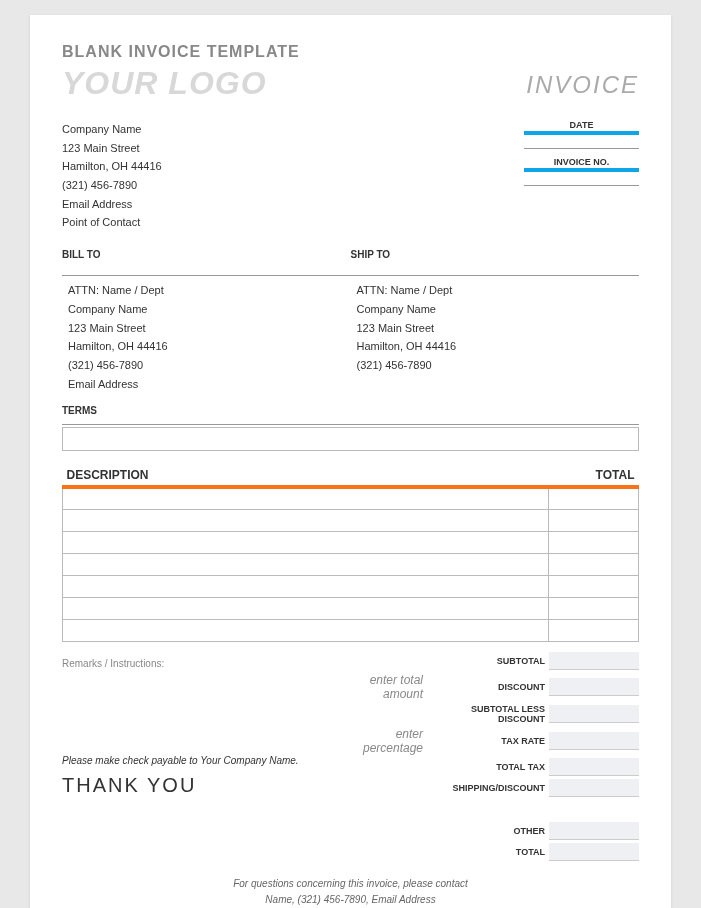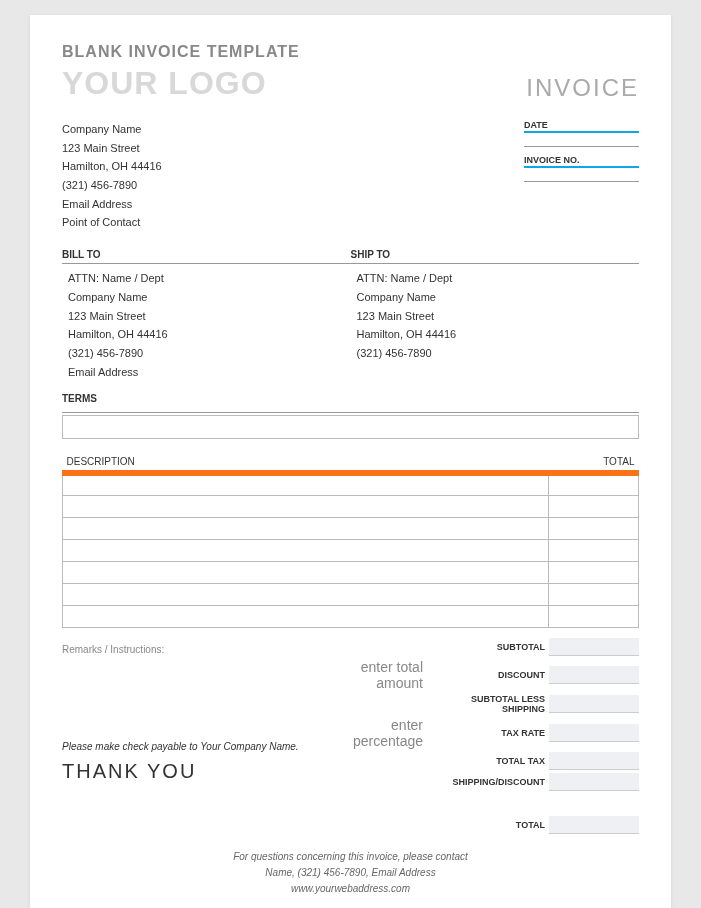--- a/index.html
+++ b/index.html
@@ -20,22 +20,23 @@
 .template-title {
   font-size: 16px;
   font-weight: bold;
   color: #888;
   letter-spacing: 1px;
   margin-bottom: 4px;
 }
 .header-row {
   display: flex;
   justify-content: space-between;
-  align-items: flex-end;
+  align-items: flex-start;
   margin-bottom: 18px;
+  font-style: italic;
 }
 .logo-text {
   font-size: 32px;
   font-weight: bold;
   color: #d8d8d8;
   letter-spacing: 1px;
 }
 .invoice-word {
   font-size: 24px;
   color: #aaa;
@@ -49,24 +50,24 @@
   margin-bottom: 14px;
 }
 .company-block { line-height: 1.7; }
 .meta-block { text-align: right; }
 .meta-field {
   margin-bottom: 8px;
 }
 .meta-label {
   font-size: 9px;
   font-weight: bold;
-  border-bottom: 2px solid #0ea5e9;
+  border-bottom: 4px solid #0ea5e9;
   display: block;
   width: 115px;
-  text-align: left;
+  text-align: center;
   padding-bottom: 1px;
 }
 .meta-line {
   border-bottom: 1px solid #999;
   height: 14px;
   width: 115px;
 }
 .section-heading {
   font-size: 10px;
   font-weight: bold;
@@ -77,40 +78,40 @@
 .addr-row {
   display: flex;
   margin-bottom: 12px;
 }
 .addr-col { flex: 1; }
 .addr-col div { line-height: 1.7; padding-left: 6px; }
 .addr-heading {
   font-size: 10px;
   font-weight: bold;
   border-bottom: 1px solid #999;
-  padding-bottom: 0;
+  padding-bottom: 12px;
   margin-bottom: 5px;
   padding-left: 0 !important;
 }
 .terms-box {
   border: 1px solid #bbb;
   height: 24px;
   margin-bottom: 14px;
 }
 .item-table {
   width: 100%;
   border-collapse: collapse;
   margin-bottom: 10px;
 }
 .item-table th {
-  font-size: 10px;
-  font-weight: normal;
+  font-size: 12px;
+  font-weight: bold;
   text-align: left;
   padding: 3px 4px;
-  border-bottom: 6px solid #f97316;
+  border-bottom: 4px solid #f97316;
 }
 .item-table th.total-col { text-align: right; width: 90px; }
 .item-table td {
   border: 1px solid #bbb;
   height: 22px;
 }
 .item-table td.total-cell { width: 90px; }
 .item-table tr:first-of-type td { border-top: 1px solid #bbb; }
 
 .bottom-section {
@@ -135,23 +136,24 @@
 }
 .totals-side { width: 295px; }
 .total-row {
   display: flex;
   align-items: center;
   margin-bottom: 3px;
 }
 .total-hint {
   flex: 1;
   text-align: right;
-  font-size: 14px;
+  font-size: 12px;
   color: #888;
   padding-right: 6px;
+  font-style: italic;
 }
 .total-label {
   width: 120px;
   text-align: right;
   font-size: 9px;
   font-weight: bold;
   padding-right: 4px;
 }
 .total-box {
   width: 90px;
@@ -276,39 +278,44 @@
           <span class="total-label">SUBTOTAL</span>
           <div class="total-box"></div>
         </div>
       <div class="total-row">
           <span class="total-hint">enter total amount</span>
           <span class="total-label">DISCOUNT</span>
           <div class="total-box"></div>
         </div>
       <div class="total-row no-hint">
           <span class="total-hint">.</span>
-          <span class="total-label">SUBTOTAL LESS SHIPPING</span>
+          <span class="total-label">SUBTOTAL LESS DISCOUNT</span>
           <div class="total-box"></div>
         </div>
       <div class="total-row">
           <span class="total-hint">enter percentage</span>
           <span class="total-label">TAX RATE</span>
           <div class="total-box"></div>
         </div>
       <div class="total-row no-hint">
           <span class="total-hint">.</span>
           <span class="total-label">TOTAL TAX</span>
           <div class="total-box"></div>
         </div>
       <div class="total-row no-hint">
           <span class="total-hint">.</span>
           <span class="total-label">SHIPPING/DISCOUNT</span>
           <div class="total-box"></div>
         </div>
       <div style="height:22px"></div>
+      <div class="total-row no-hint">
+          <span class="total-hint">.</span>
+          <span class="total-label">OTHER</span>
+          <div class="total-box"></div>
+        </div>
       <div class="total-row no-hint">
           <span class="total-hint">.</span>
           <span class="total-label">TOTAL</span>
           <div class="total-box"></div>
         </div>
     </div>
   </div>
 
   <div class="footer">
     <div>For questions concerning this invoice, please contact</div>

